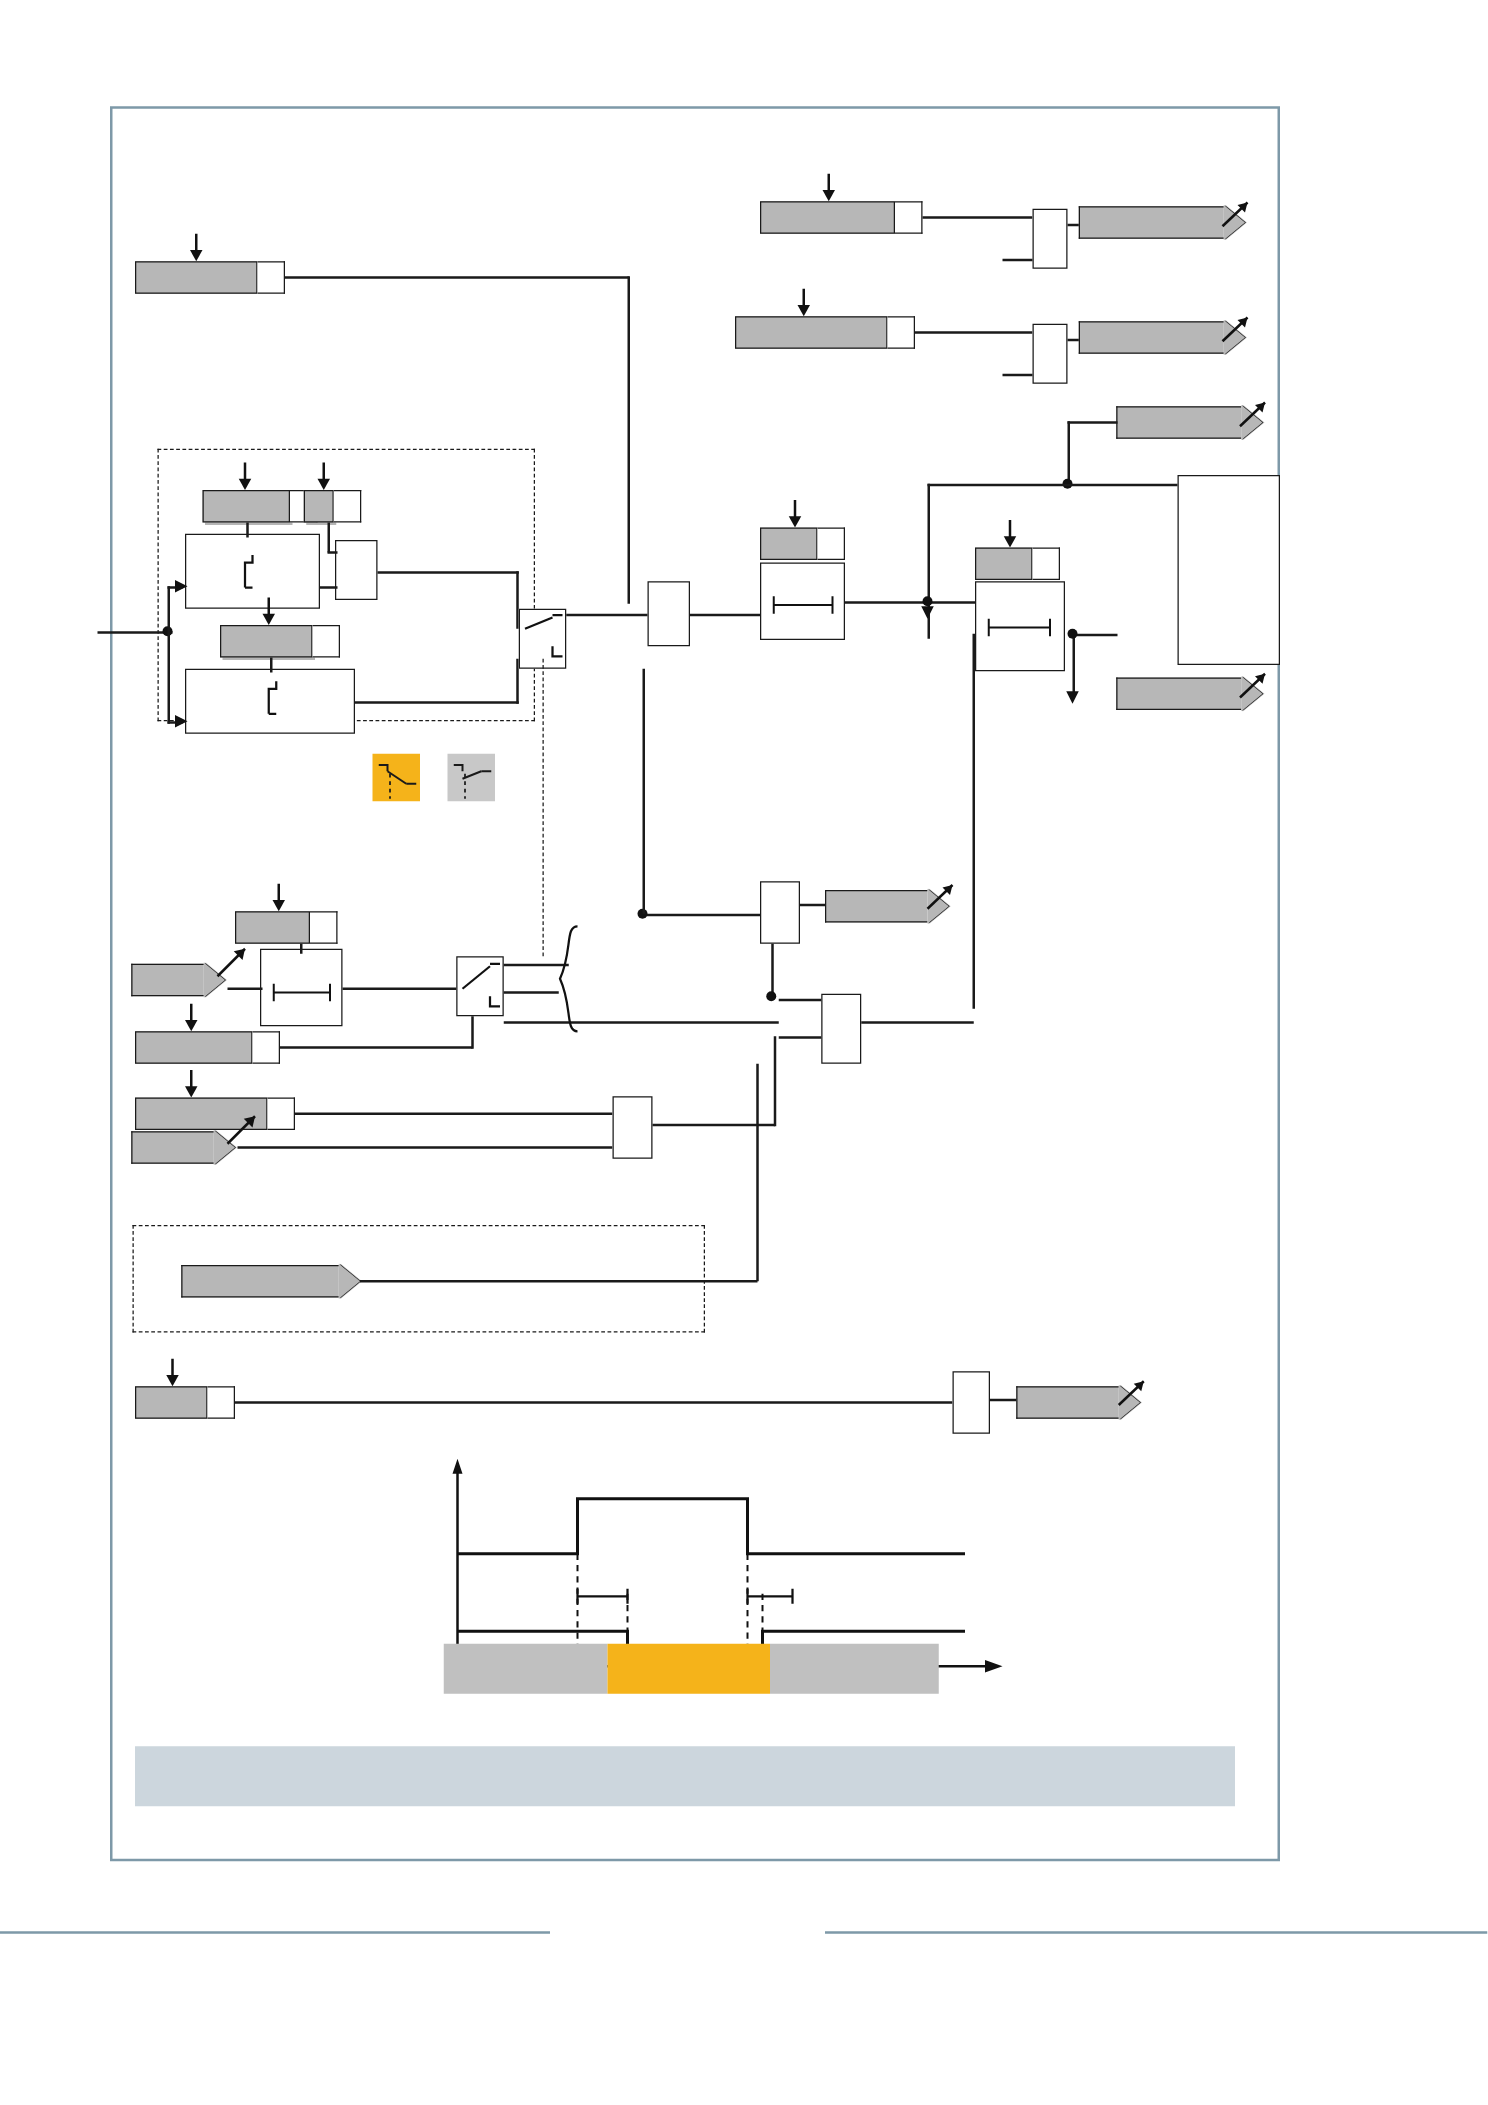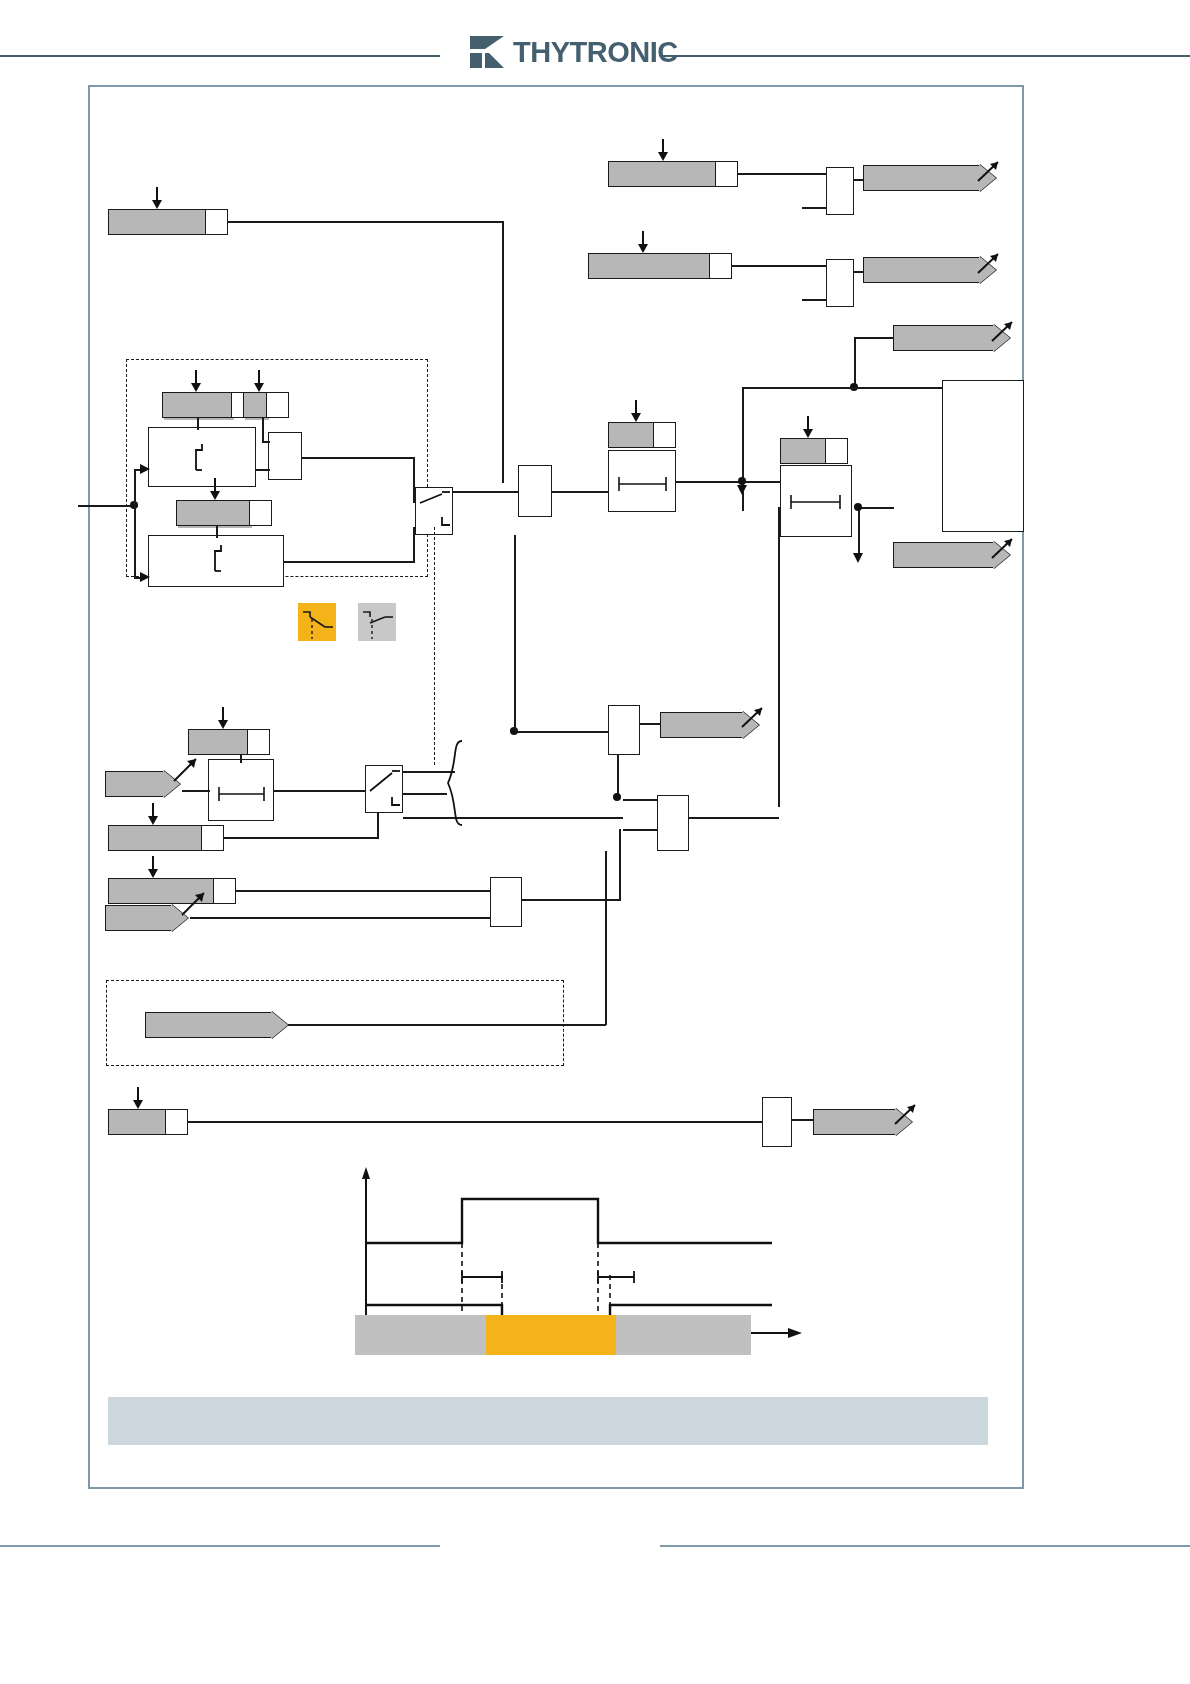--- a/index.html
+++ b/index.html
@@ -82,36 +82,20 @@
   
   .chart { position:absolute; }
   .statusbar { position:absolute; height:40px; display:flex; }
   .statusbar .seg { height:100%; }
 </style>
 </head>
 <body>
 
 <div class="page">
 
-  <div class="header">
-    <div class="hdr-rule-l"></div>
-    <div class="hdr-rule-r"></div>
-    <div class="logo">
-      <span class="logo-mark">
-        <svg width="34" height="32" viewBox="0 0 34 32">
-          <rect x="0" y="0" width="15" height="13" fill="#44606f"></rect>
-          <rect x="0" y="17" width="12" height="15" fill="#44606f"></rect>
-          <polygon points="15,0 34,0 15,13" fill="#44606f"></polygon>
-          <polygon points="15,13 34,32 15,32" fill="#44606f"></polygon>
-          <polygon points="0,13 34,13 34,17 0,17" fill="#ffffff"></polygon>
-        </svg>
-      </span>
-      <span class="logo-text">THYTRONIC</span>
-    </div>
-  </div>
 
   <div class="frame">
 
     <div class="dg">
 
       <div class="darrow" style="left:66px; top:100px; height:14px;"></div>
       <div class="setblk" style="left:18px; top:122px; width:120px;">
         <span class="bar"></span>
         <span class="term"></span>
       </div>

